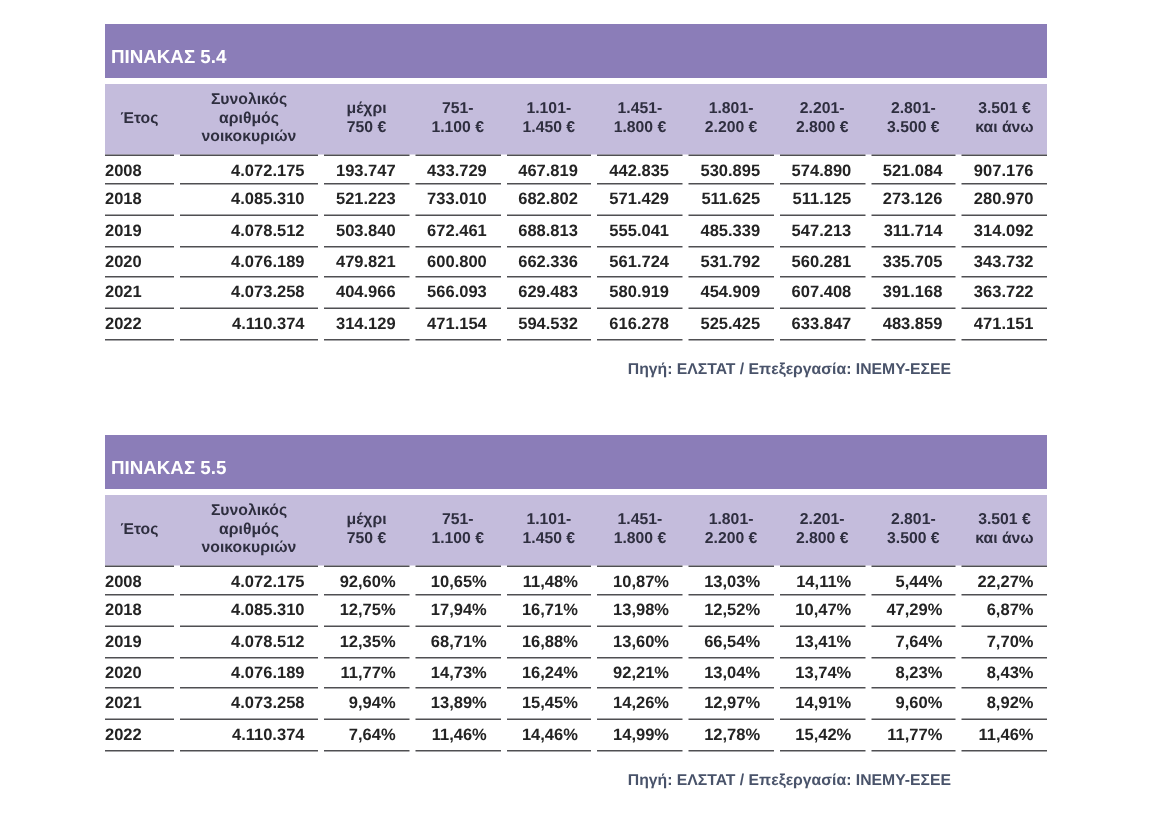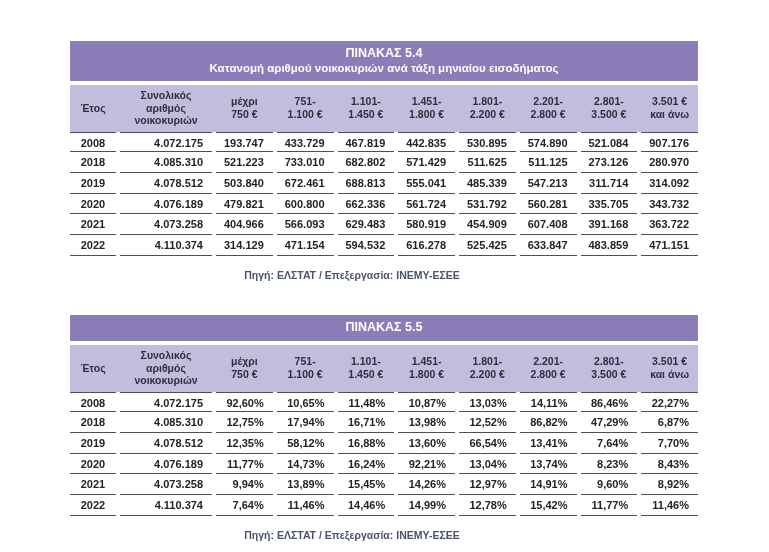--- a/index.html
+++ b/index.html
@@ -16,24 +16,22 @@
     --btext: #232323;
     --stext: #49536a;
   }
   .tbl { position: absolute; left: 70px; width: 628px; }
   .tbl-1 { top: 16px; }
   .tbl-2 { top: 290px; }
 
   .band {
     background: var(--band1);
     color: #ffffff;
-    text-align: center;
-    padding: 5px 4px 6px;
+    padding: 15px 4px 6px;
     margin-bottom: 4px;
-    margin-top: 25px;
   }
   .band-title { font-size: 12.5px; font-weight: bold; line-height: 15px; }
   .band-sub   { font-size: 11.5px; font-weight: bold; line-height: 14px; }
 
   .ghead, .grow {
     display: grid;
     grid-template-columns: 46px 92px repeat(8, 1fr);
     column-gap: 4px;
   }
   .ghead {
@@ -55,39 +53,38 @@
     line-height: 20.7px;
     font-size: 11px;
     font-weight: bold;
     color: var(--btext);
     border-bottom: 1.5px solid var(--line);
     box-sizing: border-box;
     white-space: nowrap;
     overflow: hidden;
   }
   .grow:first-child .cell { border-top: 1.5px solid var(--line); }
-  .cell.year { text-align: center; }
+  .cell.year { }
   .cell.num  { text-align: right; padding-right: 9px; }
 
   .source {
     margin-top: 13px;
-    text-align: center;
+    text-align: right;
     padding-right: 64px;
     font-size: 10.5px;
     font-weight: bold;
     color: var(--stext);
   }
 </style>
 </head>
 <body style="--band1: #8b7db8; --band2: #c4bcdc; --line: #4f4f52; --htext: #2e2e3f; --btext: #232323; --stext: #49536a;">
 
 <section class="tbl tbl-1">
   <header class="band">
     <div class="band-title">ΠΙΝΑΚΑΣ 5.4</div>
-    <div class="band-sub">Κατανομή αριθμού νοικοκυριών ανά τάξη μηνιαίου εισοδήματος</div>
   </header>
   <div class="ghead">
       <div class="hc">Έτος</div>
       <div class="hc">Συνολικός<br>αριθμός<br>νοικοκυριών</div>
       <div class="hc">μέχρι<br>750 €</div>
       <div class="hc">751-<br>1.100 €</div>
       <div class="hc">1.101-<br>1.450 €</div>
       <div class="hc">1.451-<br>1.800 €</div>
       <div class="hc">1.801-<br>2.200 €</div>
       <div class="hc">2.201-<br>2.800 €</div>
@@ -190,40 +187,40 @@
   <div class="gbody">
       <div class="grow">
         <div class="cell year">2008</div>
         <div class="cell num">4.072.175</div>
         <div class="cell num">92,60%</div>
         <div class="cell num">10,65%</div>
         <div class="cell num">11,48%</div>
         <div class="cell num">10,87%</div>
         <div class="cell num">13,03%</div>
         <div class="cell num">14,11%</div>
-        <div class="cell num">86,46%</div>
+        <div class="cell num">5,44%</div>
         <div class="cell num">22,27%</div>
       </div>
       <div class="grow">
         <div class="cell year">2018</div>
         <div class="cell num">4.085.310</div>
         <div class="cell num">12,75%</div>
         <div class="cell num">17,94%</div>
         <div class="cell num">16,71%</div>
         <div class="cell num">13,98%</div>
         <div class="cell num">12,52%</div>
-        <div class="cell num">86,82%</div>
+        <div class="cell num">10,47%</div>
         <div class="cell num">47,29%</div>
         <div class="cell num">6,87%</div>
       </div>
       <div class="grow">
         <div class="cell year">2019</div>
         <div class="cell num">4.078.512</div>
         <div class="cell num">12,35%</div>
-        <div class="cell num">58,12%</div>
+        <div class="cell num">68,71%</div>
         <div class="cell num">16,88%</div>
         <div class="cell num">13,60%</div>
         <div class="cell num">66,54%</div>
         <div class="cell num">13,41%</div>
         <div class="cell num">7,64%</div>
         <div class="cell num">7,70%</div>
       </div>
       <div class="grow">
         <div class="cell year">2020</div>
         <div class="cell num">4.076.189</div>

